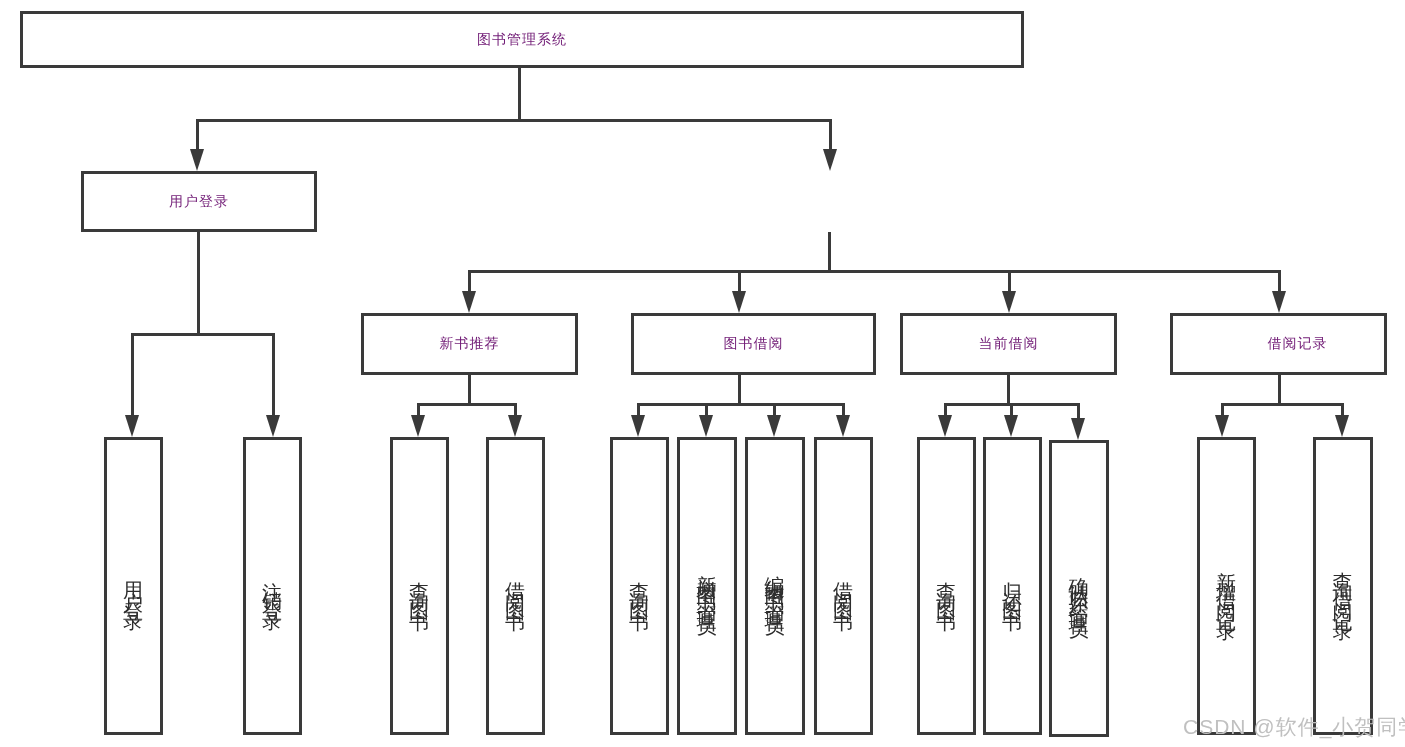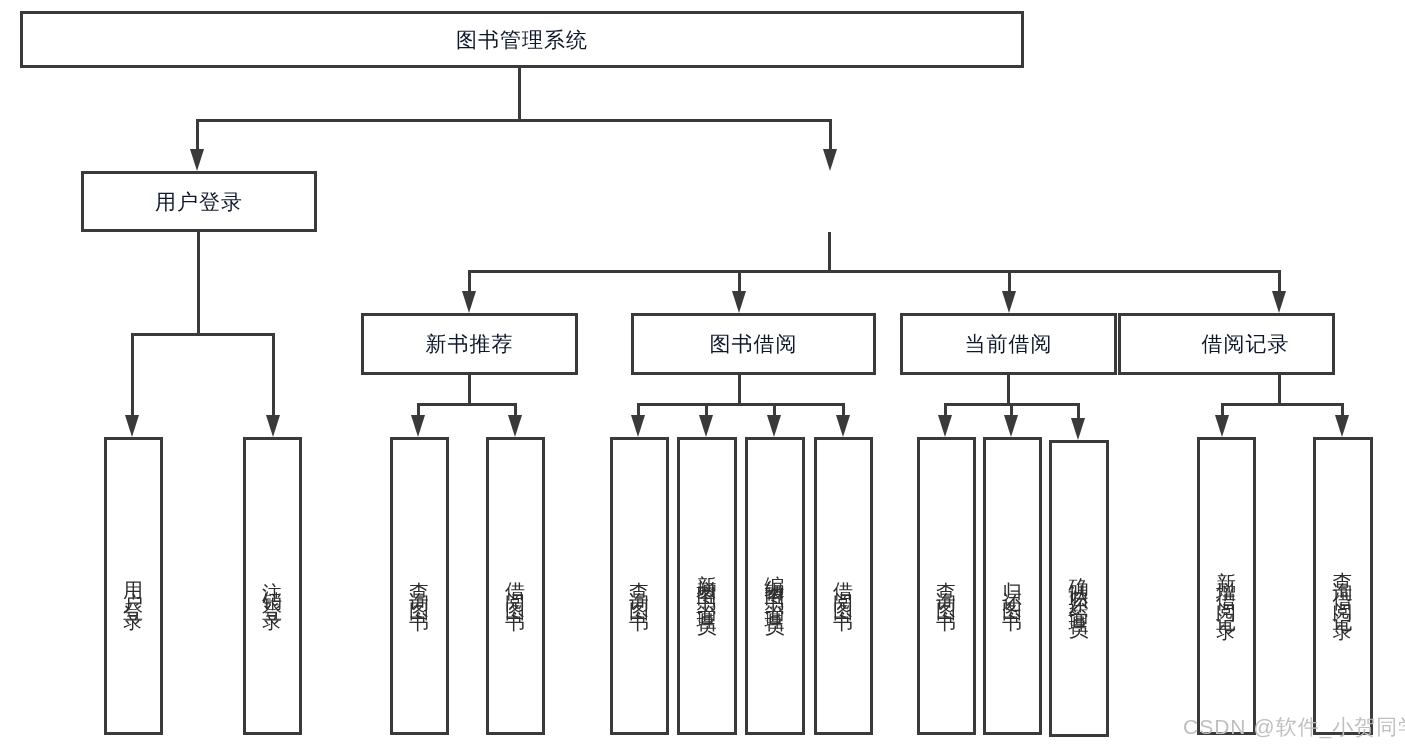--- a/index.html
+++ b/index.html
@@ -19,22 +19,22 @@
   .box {
     position: absolute;
     box-sizing: border-box;
     border: 3px solid #3a3a3a;
     background: #ffffff;
     display: flex;
     align-items: center;
     justify-content: center;
   }
   .htext {
-    font-size: 21px;
-    color: #0f172a;
+    font-size: 14px;
+    color: #701a75;
     letter-spacing: 1px;
     white-space: nowrap;
   }
   .vtext {
     writing-mode: vertical-rl;
     text-orientation: mixed;
     font-size: 20px;
     color: #2d2d2d;
     letter-spacing: 10px;
     line-height: 1;
@@ -121,21 +121,21 @@
 
   <div class="box" style="left:361px; top:313px; width:217px; height:62px;">
     <span class="htext">新书推荐</span>
   </div>
   <div class="box" style="left:631px; top:313px; width:245px; height:62px;">
     <span class="htext">图书借阅</span>
   </div>
   <div class="box" style="left:900px; top:313px; width:217px; height:62px;">
     <span class="htext">当前借阅</span>
   </div>
-  <div class="box" style="left:1118px; top:313px; width:217px; height:62px;padding-left:38px;">
+  <div class="box" style="left:1170px; top:313px; width:217px; height:62px;padding-left:38px;">
     <span class="htext">借阅记录</span>
   </div>
 
   <div class="v-line" style="left:468px; top:375px; height:30px;"></div>
   <div class="h-line" style="left:418px; top:403px; width:98px;"></div>
   <div class="v-line" style="left:417px; top:403px; height:13px;"></div>
   <div class="arrow-head" style="left:411px; top:415px;"></div>
   <div class="v-line" style="left:514px; top:403px; height:13px;"></div>
   <div class="arrow-head" style="left:508px; top:415px;"></div>
 

